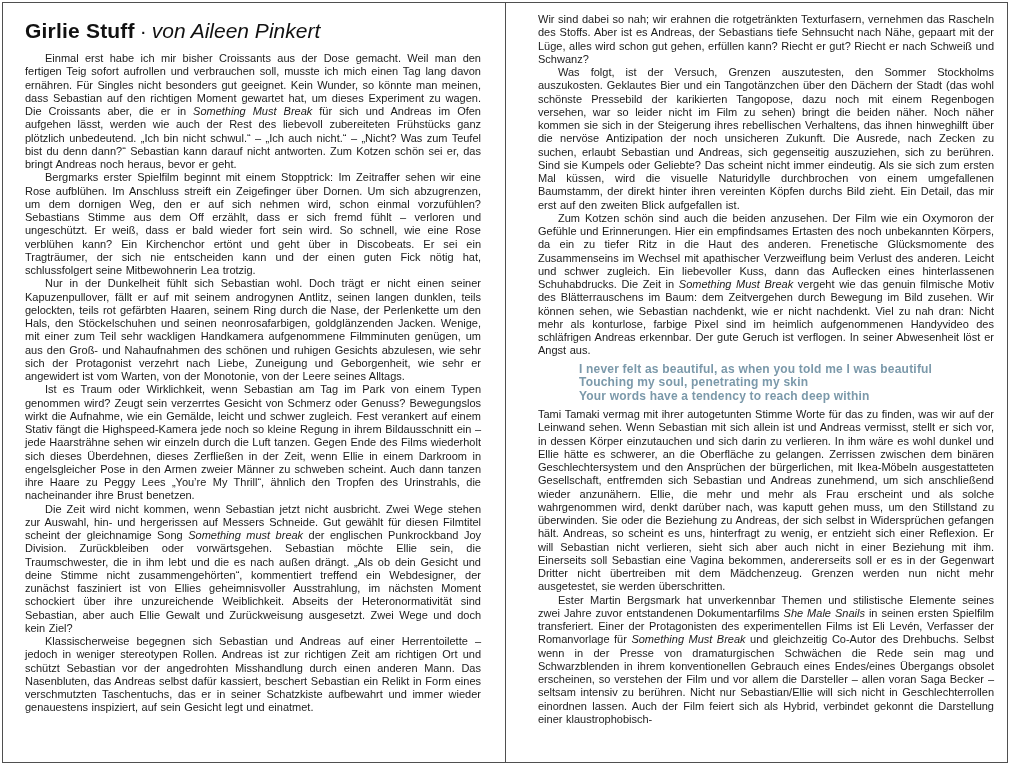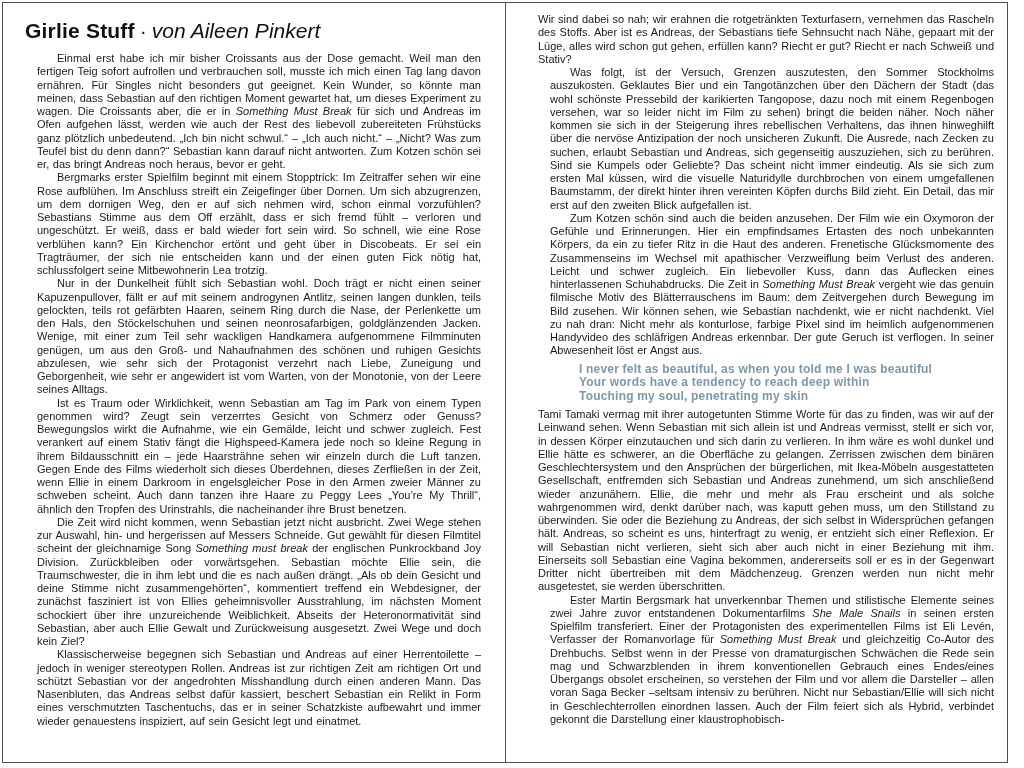--- a/index.html
+++ b/index.html
@@ -47,21 +47,21 @@
   .title-row .sep { margin: 0 5px; color: #111111; }
   .title-row .byline { font-style: italic; }
   p.body {
     margin: 0;
     font-size: 11px;
     line-height: 13.25px;
     text-align: justify;
     color: #1b1b1b;
     word-spacing: 0.5px;
   }
-  p.body.indent { text-indent: 20px; margin-left: 12px; }
+  p.body.indent { text-indent: 20px; }
   .lyrics {
     margin: 5px 0 5px 41px;
     font-size: 12px;
     line-height: 13.5px;
     font-weight: bold;
     letter-spacing: 0.2px;
   }
   .lyric-line { white-space: nowrap; }
 </style>
 </head>
@@ -76,25 +76,25 @@
         <p class="body indent">Einmal erst habe ich mir bisher Croissants aus der Dose gemacht. Weil man den fertigen Teig sofort aufrollen und verbrauchen soll, musste ich mich einen Tag lang davon ernähren. Für Singles nicht besonders gut geeignet. Kein Wunder, so könnte man meinen, dass Sebastian auf den richtigen Moment gewartet hat, um dieses Experiment zu wagen. Die Croissants aber, die er in <i>Something Must Break</i> für sich und Andreas im Ofen aufgehen lässt, werden wie auch der Rest des liebevoll zubereiteten Frühstücks ganz plötzlich unbedeutend. „Ich bin nicht schwul.“ – „Ich auch nicht.“ – „Nicht? Was zum Teufel bist du denn dann?“ Sebastian kann darauf nicht antworten. Zum Kotzen schön sei er, das bringt Andreas noch heraus, bevor er geht.</p>
         <p class="body indent">Bergmarks erster Spielfilm beginnt mit einem Stopptrick: Im Zeitraffer sehen wir eine Rose aufblühen. Im Anschluss streift ein Zeigefinger über Dornen. Um sich abzugrenzen, um dem dornigen Weg, den er auf sich nehmen wird, schon einmal vorzufühlen? Sebastians Stimme aus dem Off erzählt, dass er sich fremd fühlt – verloren und ungeschützt. Er weiß, dass er bald wieder fort sein wird. So schnell, wie eine Rose verblühen kann? Ein Kirchenchor ertönt und geht über in Discobeats. Er sei ein Tragträumer, der sich nie entscheiden kann und der einen guten Fick nötig hat, schlussfolgert seine Mitbewohnerin Lea trotzig.</p>
         <p class="body indent">Nur in der Dunkelheit fühlt sich Sebastian wohl. Doch trägt er nicht einen seiner Kapuzenpullover, fällt er auf mit seinem androgynen Antlitz, seinen langen dunklen, teils gelockten, teils rot gefärbten Haaren, seinem Ring durch die Nase, der Perlenkette um den Hals, den Stöckelschuhen und seinen neonrosafarbigen, goldglänzenden Jacken. Wenige, mit einer zum Teil sehr wackligen Handkamera aufgenommene Filmminuten genügen, um aus den Groß- und Nahaufnahmen des schönen und ruhigen Gesichts abzulesen, wie sehr sich der Protagonist verzehrt nach Liebe, Zuneigung und Geborgenheit, wie sehr er angewidert ist vom Warten, von der Monotonie, von der Leere seines Alltags.</p>
         <p class="body indent">Ist es Traum oder Wirklichkeit, wenn Sebastian am Tag im Park von einem Typen genommen wird? Zeugt sein verzerrtes Gesicht von Schmerz oder Genuss? Bewegungslos wirkt die Aufnahme, wie ein Gemälde, leicht und schwer zugleich. Fest verankert auf einem Stativ fängt die Highspeed-Kamera jede noch so kleine Regung in ihrem Bildausschnitt ein – jede Haarsträhne sehen wir einzeln durch die Luft tanzen. Gegen Ende des Films wiederholt sich dieses Überdehnen, dieses Zerfließen in der Zeit, wenn Ellie in einem Darkroom in engelsgleicher Pose in den Armen zweier Männer zu schweben scheint. Auch dann tanzen ihre Haare zu Peggy Lees „You’re My Thrill“, ähnlich den Tropfen des Urinstrahls, die nacheinander ihre Brust benetzen.</p>
         <p class="body indent">Die Zeit wird nicht kommen, wenn Sebastian jetzt nicht ausbricht. Zwei Wege stehen zur Auswahl, hin- und hergerissen auf Messers Schneide. Gut gewählt für diesen Filmtitel scheint der gleichnamige Song <i>Something must break</i> der englischen Punkrockband Joy Division. Zurückbleiben oder vorwärtsgehen. Sebastian möchte Ellie sein, die Traumschwester, die in ihm lebt und die es nach außen drängt. „Als ob dein Gesicht und deine Stimme nicht zusammengehörten“, kommentiert treffend ein Webdesigner, der zunächst fasziniert ist von Ellies geheimnisvoller Ausstrahlung, im nächsten Moment schockiert über ihre unzureichende Weiblichkeit. Abseits der Heteronormativität sind Sebastian, aber auch Ellie Gewalt und Zurückweisung ausgesetzt. Zwei Wege und doch kein Ziel?</p>
         <p class="body indent">Klassischerweise begegnen sich Sebastian und Andreas auf einer Herrentoilette – jedoch in weniger stereotypen Rollen. Andreas ist zur richtigen Zeit am richtigen Ort und schützt Sebastian vor der angedrohten Misshandlung durch einen anderen Mann. Das Nasenbluten, das Andreas selbst dafür kassiert, beschert Sebastian ein Relikt in Form eines verschmutzten Taschentuchs, das er in seiner Schatzkiste aufbewahrt und immer wieder genauestens inspiziert, auf sein Gesicht legt und einatmet.</p>
       </div>
   </div>
   <div class="page page-right">
     <div class="column" id="col-right">
-        <p class="body">Wir sind dabei so nah; wir erahnen die rotgetränkten Texturfasern, vernehmen das Rascheln des Stoffs. Aber ist es Andreas, der Sebastians tiefe Sehnsucht nach Nähe, gepaart mit der Lüge, alles wird schon gut gehen, erfüllen kann? Riecht er gut? Riecht er nach Schweiß und Stativ?</p>
+        <p class="body">Wir sind dabei so nah; wir erahnen die rotgetränkten Texturfasern, vernehmen das Rascheln des Stoffs. Aber ist es Andreas, der Sebastians tiefe Sehnsucht nach Nähe, gepaart mit der Lüge, alles wird schon gut gehen, erfüllen kann? Riecht er gut? Riecht er nach Schweiß und Schwanz?</p>
         <p class="body indent">Was folgt, ist der Versuch, Grenzen auszutesten, den Sommer Stockholms auszukosten. Geklautes Bier und ein Tangotänzchen über den Dächern der Stadt (das wohl schönste Pressebild der karikierten Tangopose, dazu noch mit einem Regenbogen versehen, war so leider nicht im Film zu sehen) bringt die beiden näher. Noch näher kommen sie sich in der Steigerung ihres rebellischen Verhaltens, das ihnen hinweghilft über die nervöse Antizipation der noch unsicheren Zukunft. Die Ausrede, nach Zecken zu suchen, erlaubt Sebastian und Andreas, sich gegenseitig auszuziehen, sich zu berühren. Sind sie Kumpels oder Geliebte? Das scheint nicht immer eindeutig. Als sie sich zum ersten Mal küssen, wird die visuelle Naturidylle durchbrochen von einem umgefallenen Baumstamm, der direkt hinter ihren vereinten Köpfen durchs Bild zieht. Ein Detail, das mir erst auf den zweiten Blick aufgefallen ist.</p>
         <p class="body indent">Zum Kotzen schön sind auch die beiden anzusehen. Der Film wie ein Oxymoron der Gefühle und Erinnerungen. Hier ein empfindsames Ertasten des noch unbekannten Körpers, da ein zu tiefer Ritz in die Haut des anderen. Frenetische Glücksmomente des Zusammenseins im Wechsel mit apathischer Verzweiflung beim Verlust des anderen. Leicht und schwer zugleich. Ein liebevoller Kuss, dann das Auflecken eines hinterlassenen Schuhabdrucks. Die Zeit in <i>Something Must Break</i> vergeht wie das genuin filmische Motiv des Blätterrauschens im Baum: dem Zeitvergehen durch Bewegung im Bild zusehen. Wir können sehen, wie Sebastian nachdenkt, wie er nicht nachdenkt. Viel zu nah dran: Nicht mehr als konturlose, farbige Pixel sind im heimlich aufgenommenen Handyvideo des schläfrigen Andreas erkennbar. Der gute Geruch ist verflogen. In seiner Abwesenheit löst er Angst aus.</p>
         <div class="lyrics" style="color: rgb(123, 153, 170);">
           <div class="lyric-line">I never felt as beautiful, as when you told me I was beautiful</div>
+          <div class="lyric-line">Touching my soul, penetrating my skin</div>
           <div class="lyric-line">Your words have a tendency to reach deep within</div>
-          <div class="lyric-line">Touching my soul, penetrating my skin</div>
         </div>
         <p class="body">Tami Tamaki vermag mit ihrer autogetunten Stimme Worte für das zu finden, was wir auf der Leinwand sehen. Wenn Sebastian mit sich allein ist und Andreas vermisst, stellt er sich vor, in dessen Körper einzutauchen und sich darin zu verlieren. In ihm wäre es wohl dunkel und Ellie hätte es schwerer, an die Oberfläche zu gelangen. Zerrissen zwischen dem binären Geschlechtersystem und den Ansprüchen der bürgerlichen, mit Ikea-Möbeln ausgestatteten Gesellschaft, entfremden sich Sebastian und Andreas zunehmend, um sich anschließend wieder anzunähern. Ellie, die mehr und mehr als Frau erscheint und als solche wahrgenommen wird, denkt darüber nach, was kaputt gehen muss, um den Stillstand zu überwinden. Sie oder die Beziehung zu Andreas, der sich selbst in Widersprüchen gefangen hält. Andreas, so scheint es uns, hinterfragt zu wenig, er entzieht sich einer Reflexion. Er will Sebastian nicht verlieren, sieht sich aber auch nicht in einer Beziehung mit ihm. Einerseits soll Sebastian eine Vagina bekommen, andererseits soll er es in der Gegenwart Dritter nicht übertreiben mit dem Mädchenzeug. Grenzen werden nun nicht mehr ausgetestet, sie werden überschritten.</p>
         <p class="body indent">Ester Martin Bergsmark hat unverkennbar Themen und stilistische Elemente seines zwei Jahre zuvor entstandenen Dokumentarfilms <i>She Male Snails</i> in seinen ersten Spielfilm transferiert. Einer der Protagonisten des experimentellen Films ist Eli Levén, Verfasser der Romanvorlage für <i>Something Must Break</i> und gleichzeitig Co-Autor des Drehbuchs. Selbst wenn in der Presse von dramaturgischen Schwächen die Rede sein mag und Schwarzblenden in ihrem konventionellen Gebrauch eines Endes/eines Übergangs obsolet erscheinen, so verstehen der Film und vor allem die Darsteller – allen voran Saga Becker –seltsam intensiv zu berühren. Nicht nur Sebastian/Ellie will sich nicht in Geschlechterrollen einordnen lassen. Auch der Film feiert sich als Hybrid, verbindet gekonnt die Darstellung einer klaustrophobisch-</p>
       </div>
   </div>
 </div>
 
 </body></html>

